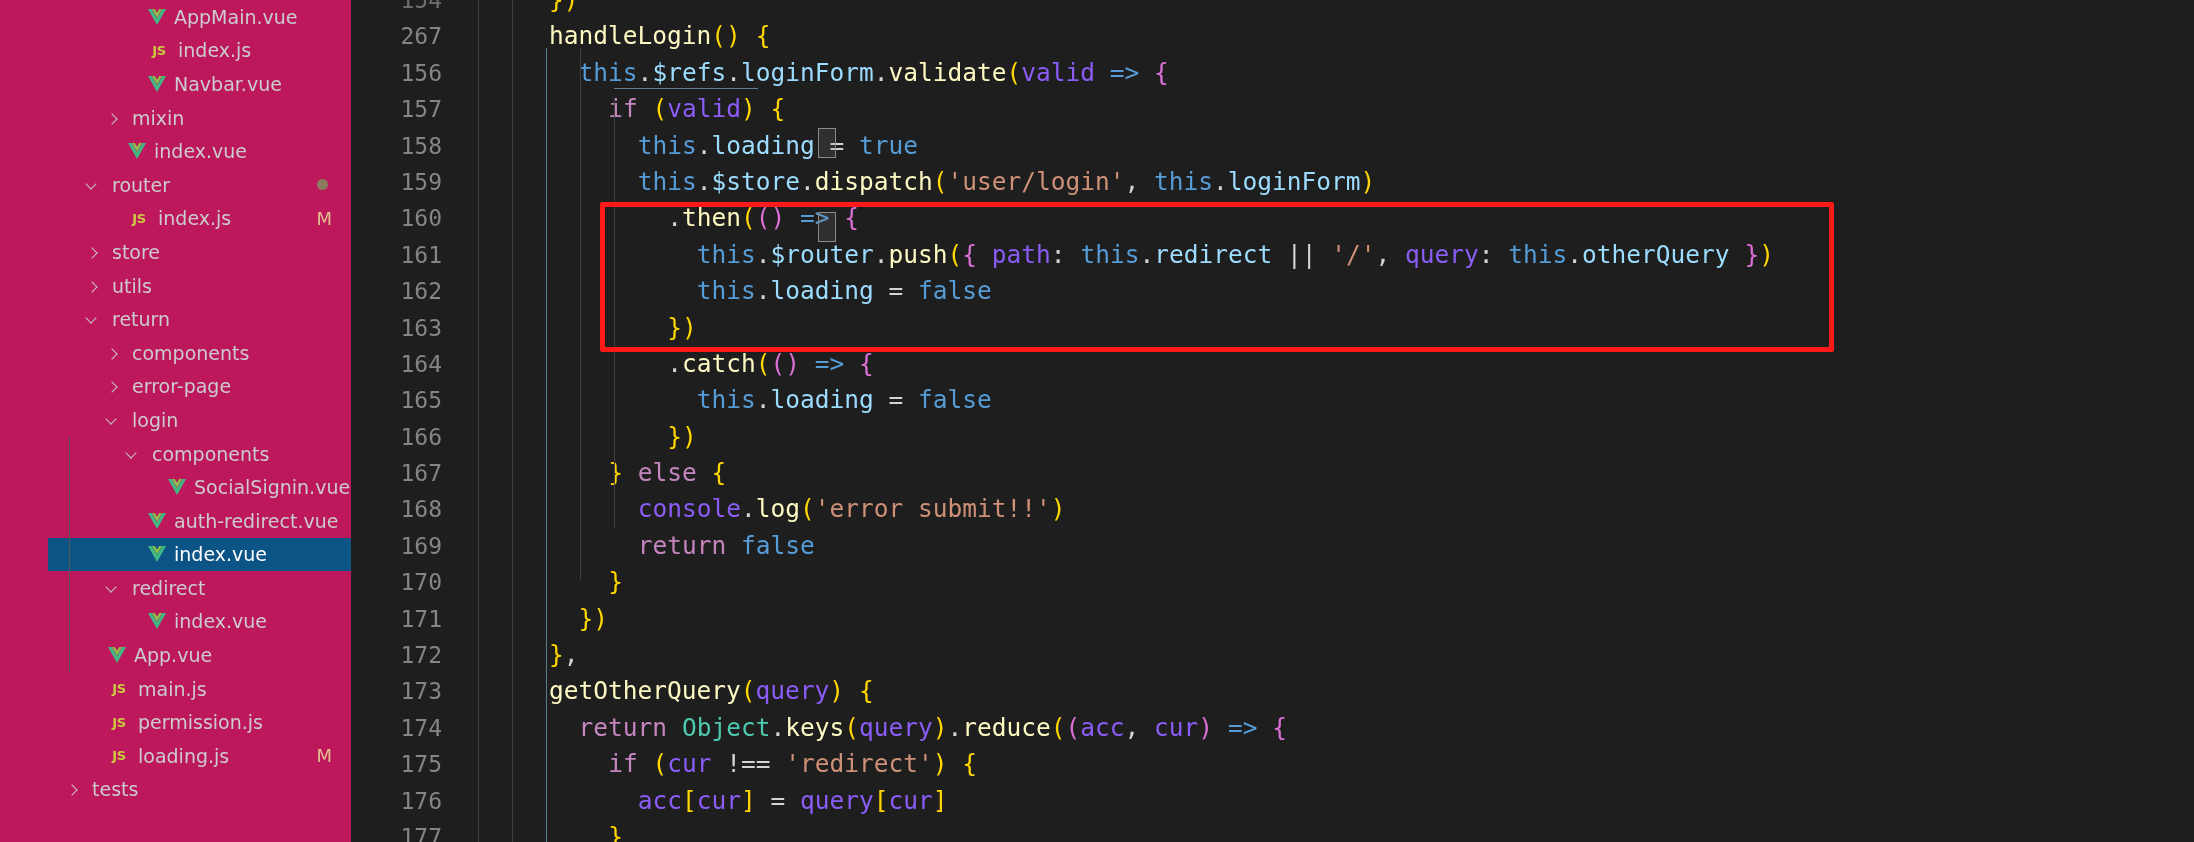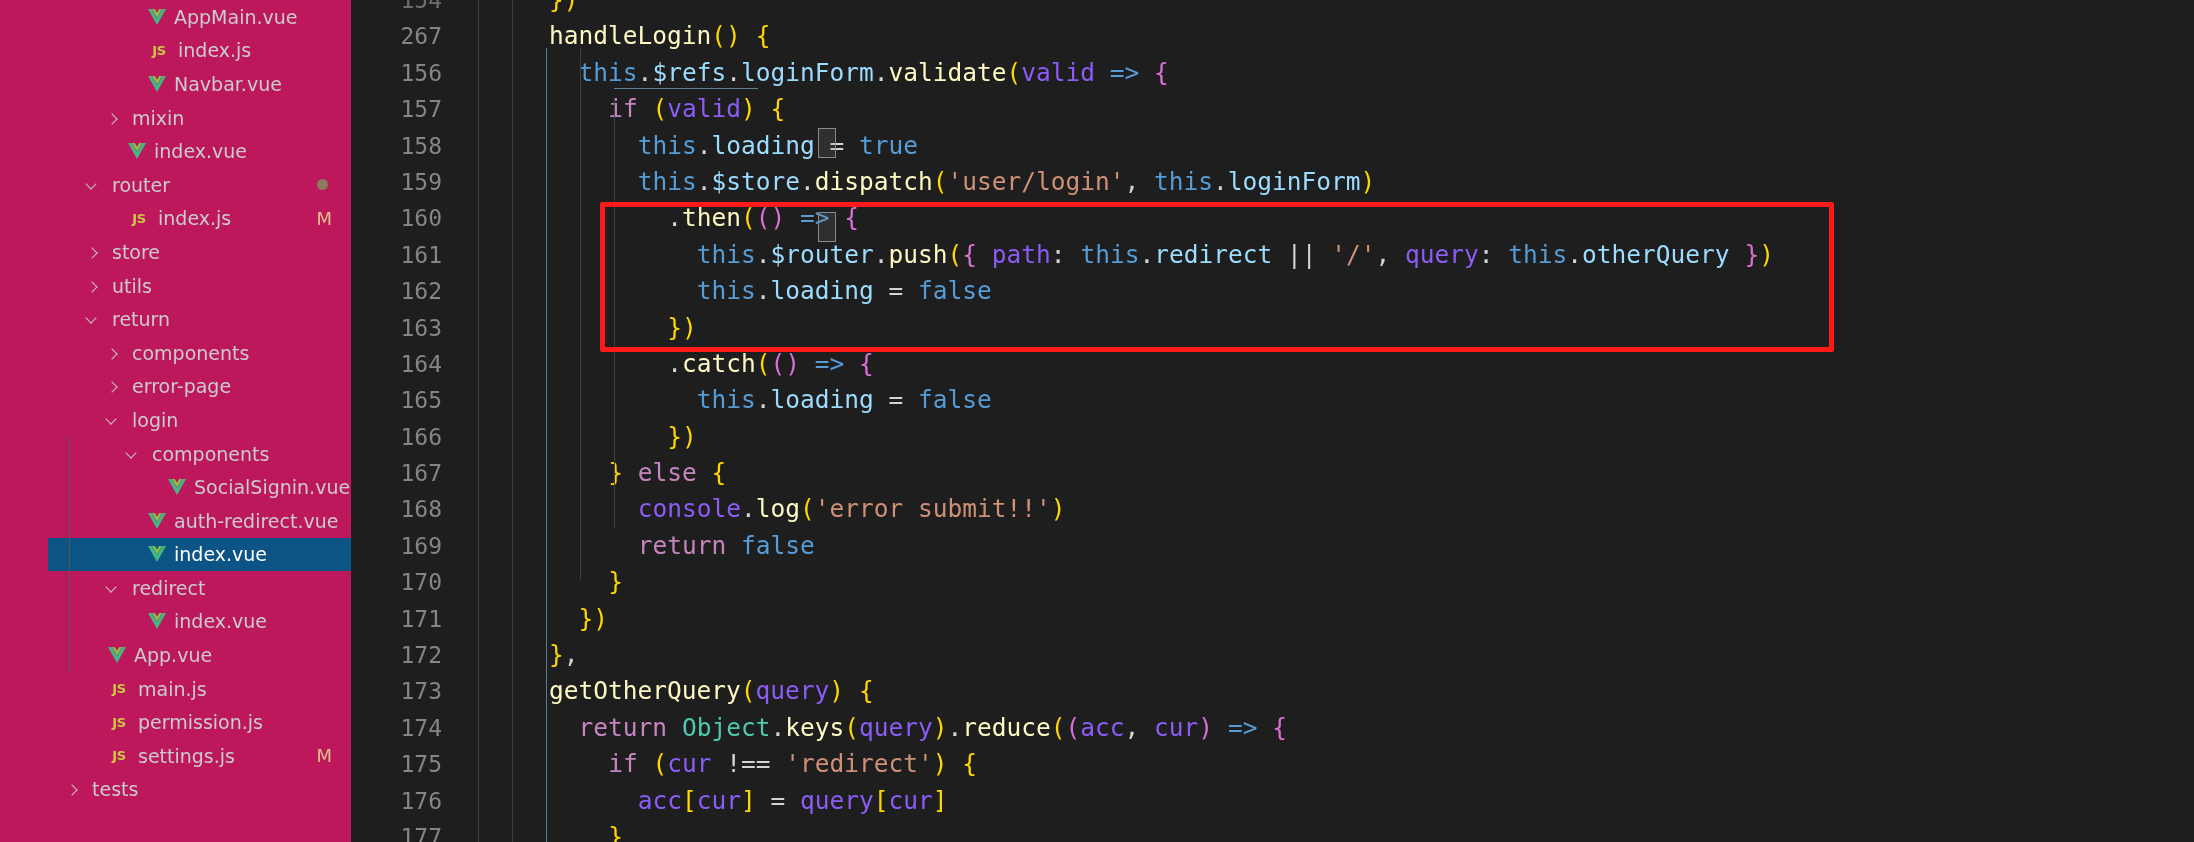--- a/index.html
+++ b/index.html
@@ -368,21 +368,21 @@
         <div class="tree-row">
           <span style="display: inline-block; flex: 0 0 30px; width: 30px;"></span>
           <span class="tw"></span>
           <span class="js-icon">JS</span>
           <span class="label">permission.js</span>
         </div>
         <div class="tree-row">
           <span style="display: inline-block; flex: 0 0 30px; width: 30px;"></span>
           <span class="tw"></span>
           <span class="js-icon">JS</span>
-          <span class="label">settings.js</span>
+          <span class="label">loading.js</span>
           <span class="badge-m">M</span>
         </div>
         <div class="tree-row">
           <span style="display: inline-block; flex: 0 0 10px; width: 10px;"></span>
           <span class="tw"><span class="chev"></span></span>
           <span class="label">tests</span>
         </div>
         <div class="tree-row">
           <span style="display: inline-block; flex: 0 0 10px; width: 10px;"></span>
           <span class="tw"></span>

